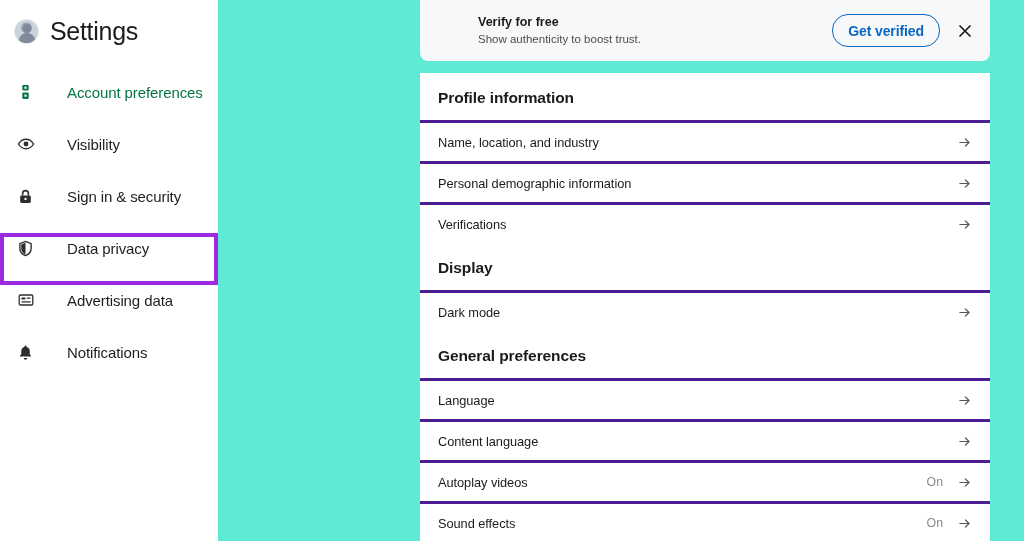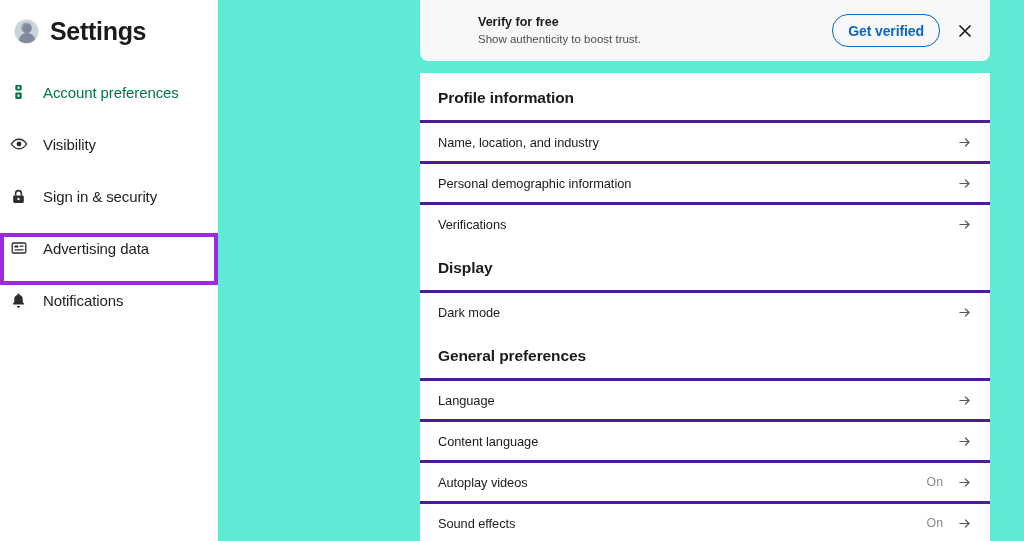--- a/index.html
+++ b/index.html
@@ -58,33 +58,33 @@
     position: absolute;
     left: 50%; top: 17%;
     width: 9px; height: 9px;
     transform: translateX(-50%);
     border-radius: 50%;
     background: #7d8b9c;
     z-index: 2;
   }
   .settings-title {
     font-size: 25px;
-    font-weight: 700;
+    font-weight: 400;
     color: #1b1b1b;
     letter-spacing: -0.3px;
     line-height: 1;
   }
 
   .nav { margin-top: 14px; }
   .nav-item {
     display: flex;
     align-items: center;
-    gap: 14px;
+    gap: 31px;
     height: 52px;
-    padding-left: 8px;
+    padding-left: 15px;
     cursor: pointer;
     position: relative;
   }
   .nav-icon {
     width: 21px; height: 21px;
     flex: 0 0 21px;
     display: flex;
     align-items: center;
     justify-content: center;
   }
@@ -252,20 +252,29 @@
         <span class="nav-icon">
           <svg width="17" height="17" viewBox="0 0 16 16" fill="none" stroke="#2d2d2d" stroke-width="1.5">
             <rect x="3" y="7" width="10" height="7" rx="1.2" fill="#2d2d2d" stroke="none"></rect>
             <path d="M5.3 7V5.2a2.7 2.7 0 0 1 5.4 0V7"></path>
             <circle cx="8" cy="10.3" r="1.1" fill="#ffffff" stroke="none"></circle>
           </svg>
         </span>
         <span class="nav-label">Sign in &amp; security</span>
       </div>
 
+      <div class="nav-item">
+        <span class="nav-icon">
+          <svg width="17" height="17" viewBox="0 0 16 16" fill="none" stroke="#2d2d2d" stroke-width="1.3">
+            <path d="M8 1.3 13.3 3.4v4.1c0 3.3-2.2 6-5.3 7.2-3.1-1.2-5.3-3.9-5.3-7.2V3.4L8 1.3Z"></path>
+            <path d="M8 2.6v11.1c-2.4-1.1-4-3.3-4-6V4.2L8 2.6Z" fill="#2d2d2d" stroke="none"></path>
+          </svg>
+        </span>
+        <span class="nav-label">Data privacy</span>
+      </div>
 
       <div class="nav-item">
         <span class="nav-icon">
           <svg width="18" height="18" viewBox="0 0 18 18" fill="none" stroke="#2d2d2d" stroke-width="1.3">
             <rect x="2.2" y="4" width="13.6" height="10" rx="1.3"></rect>
             <rect x="4.4" y="6.4" width="4" height="2.2" rx="0.4" fill="#2d2d2d" stroke="none"></rect>
             <rect x="4.4" y="10.2" width="9.2" height="1.2" rx="0.5" fill="#2d2d2d" stroke="none"></rect>
             <rect x="9.6" y="6.6" width="4" height="1.1" rx="0.5" fill="#2d2d2d" stroke="none"></rect>
           </svg>
         </span>

